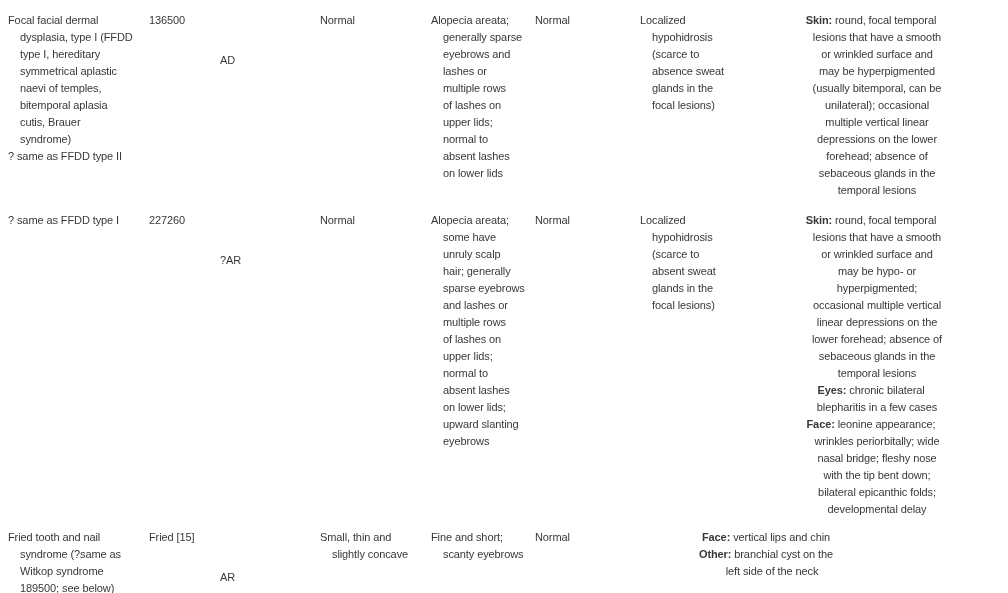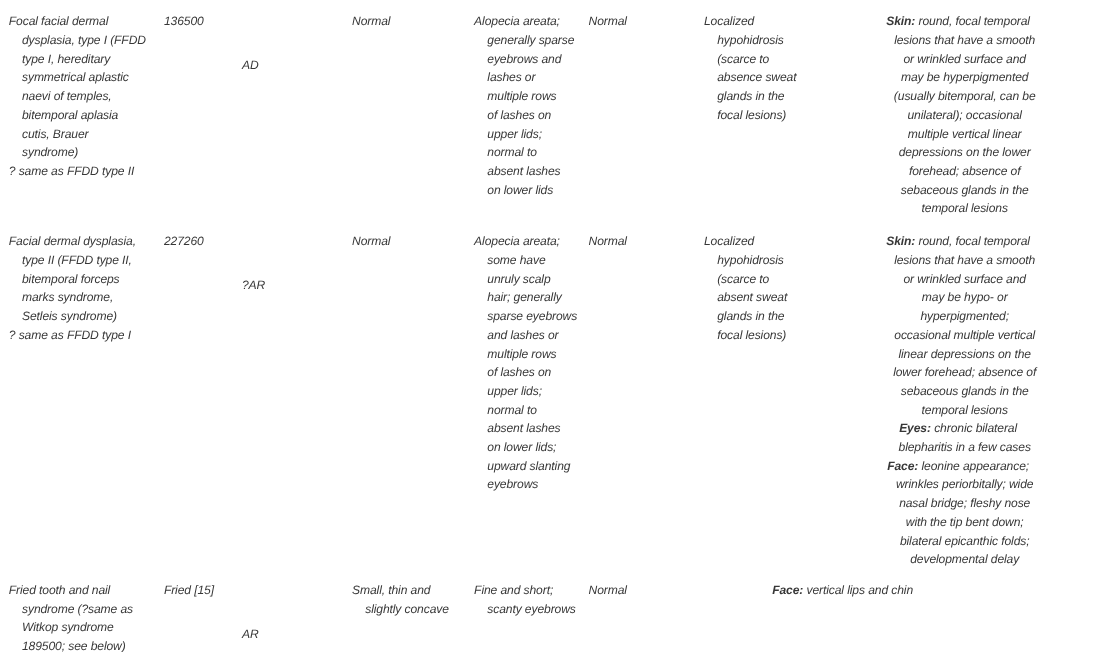--- a/index.html
+++ b/index.html
@@ -40,21 +40,20 @@
   .c4 { width: 111px; }
   .c5 { width: 104px; }
   .c6 { width: 105px; }
   .c7 { width: 96px; }
   .c8 { width: 270px; text-align: center; }
   .cell p {
     margin: 0;
     white-space: pre;
     padding-left: 12px;
     text-indent: -12px;
-    font-style: italic;
   }
   .b {
     font-weight: bold;
   }
 </style>
 </head>
 <body>
 
 <div class="page">
   <div class="tbl">
@@ -113,25 +112,20 @@
 multiple vertical linear
 depressions on the lower
 forehead; absence of
 sebaceous glands in the
 temporal lesions</span></p>
       </div>
     </div>
 
     <div class="row r2">
       <div class="cell c1">
-        <p>Facial dermal dysplasia,
-type II (FFDD type II,
-bitemporal forceps
-marks syndrome,
-Setleis syndrome)</p>
         <p>? same as FFDD type I</p>
       </div>
       <div class="cell c2">
         <p>227260</p>
       </div>
       <div class="cell c3">
         <p>?AR</p>
       </div>
       <div class="cell c4">
         <p>Normal</p>
@@ -204,17 +198,19 @@
       </div>
       <div class="cell c5">
         <p>Fine and short;
 scanty eyebrows</p>
       </div>
       <div class="cell c7">
         <p>Normal</p>
       </div>
       <div class="cell c8">
         <p><span class="b">Face:</span><span> vertical lips and chin</span></p>
+        <p><span class="b">Other:</span><span> branchial cyst on the
+left side of the neck</span></p>
       </div>
     </div>
 
   </div>
 </div>
 
 </body></html>

